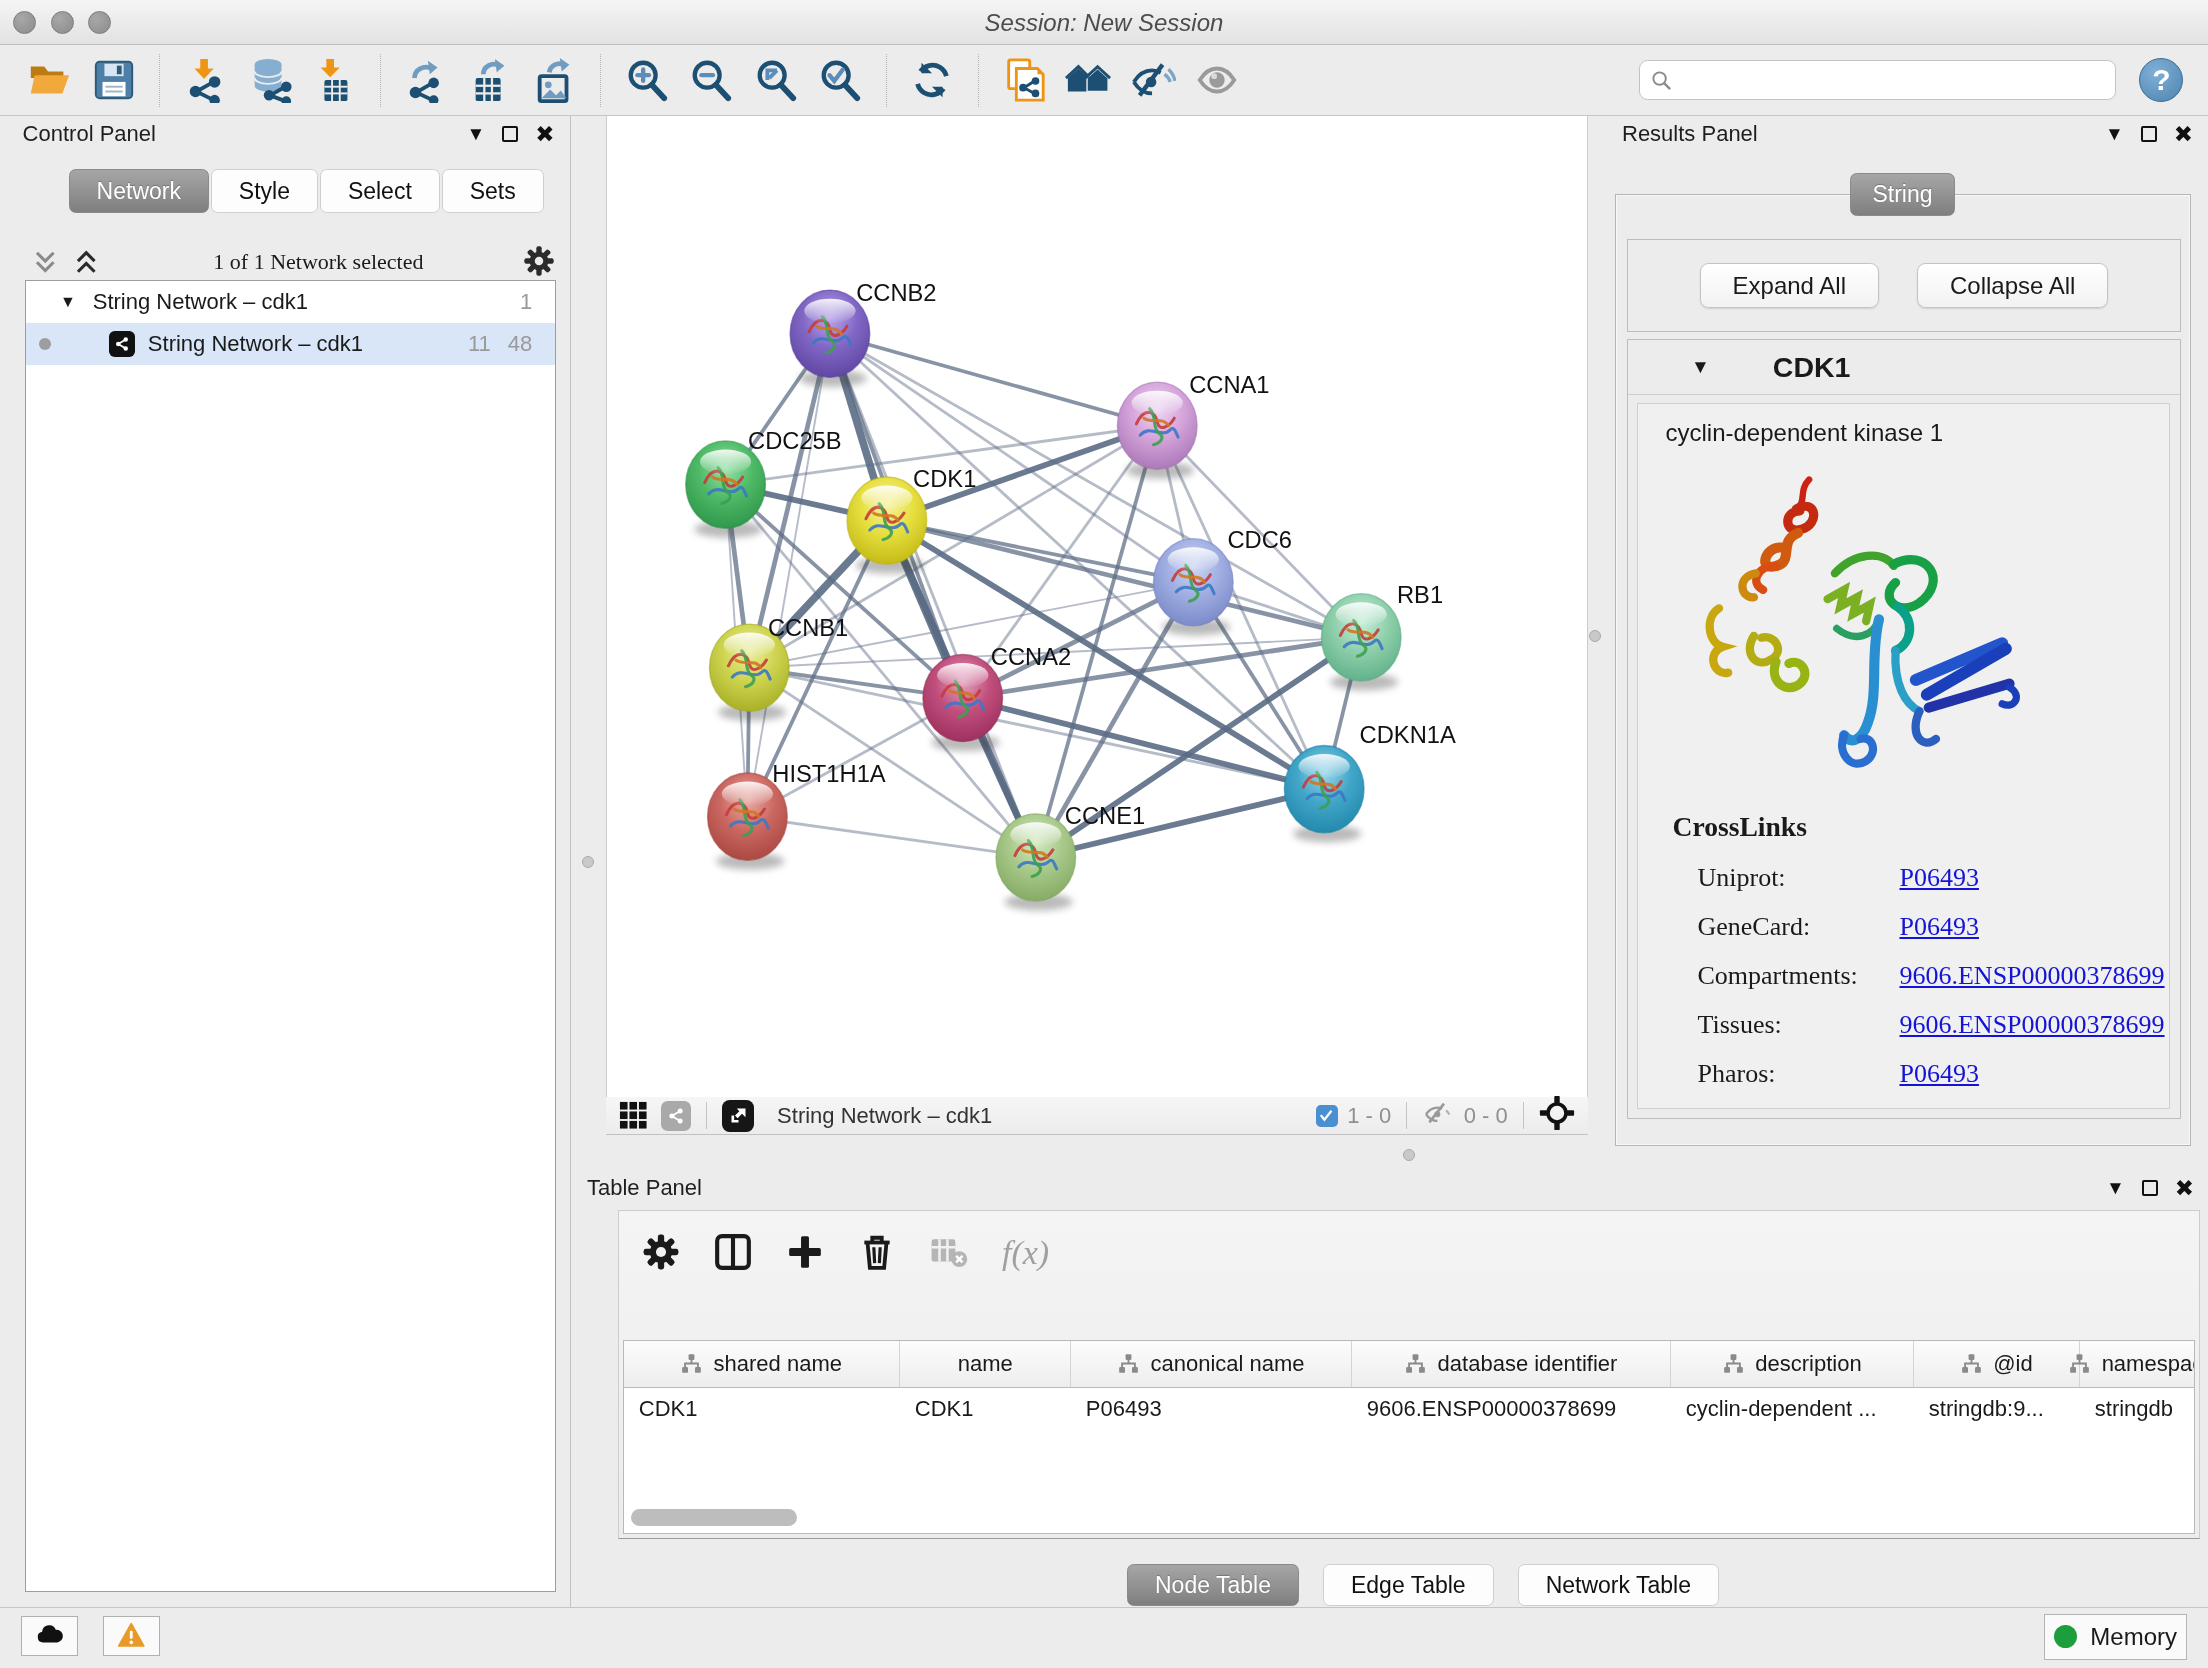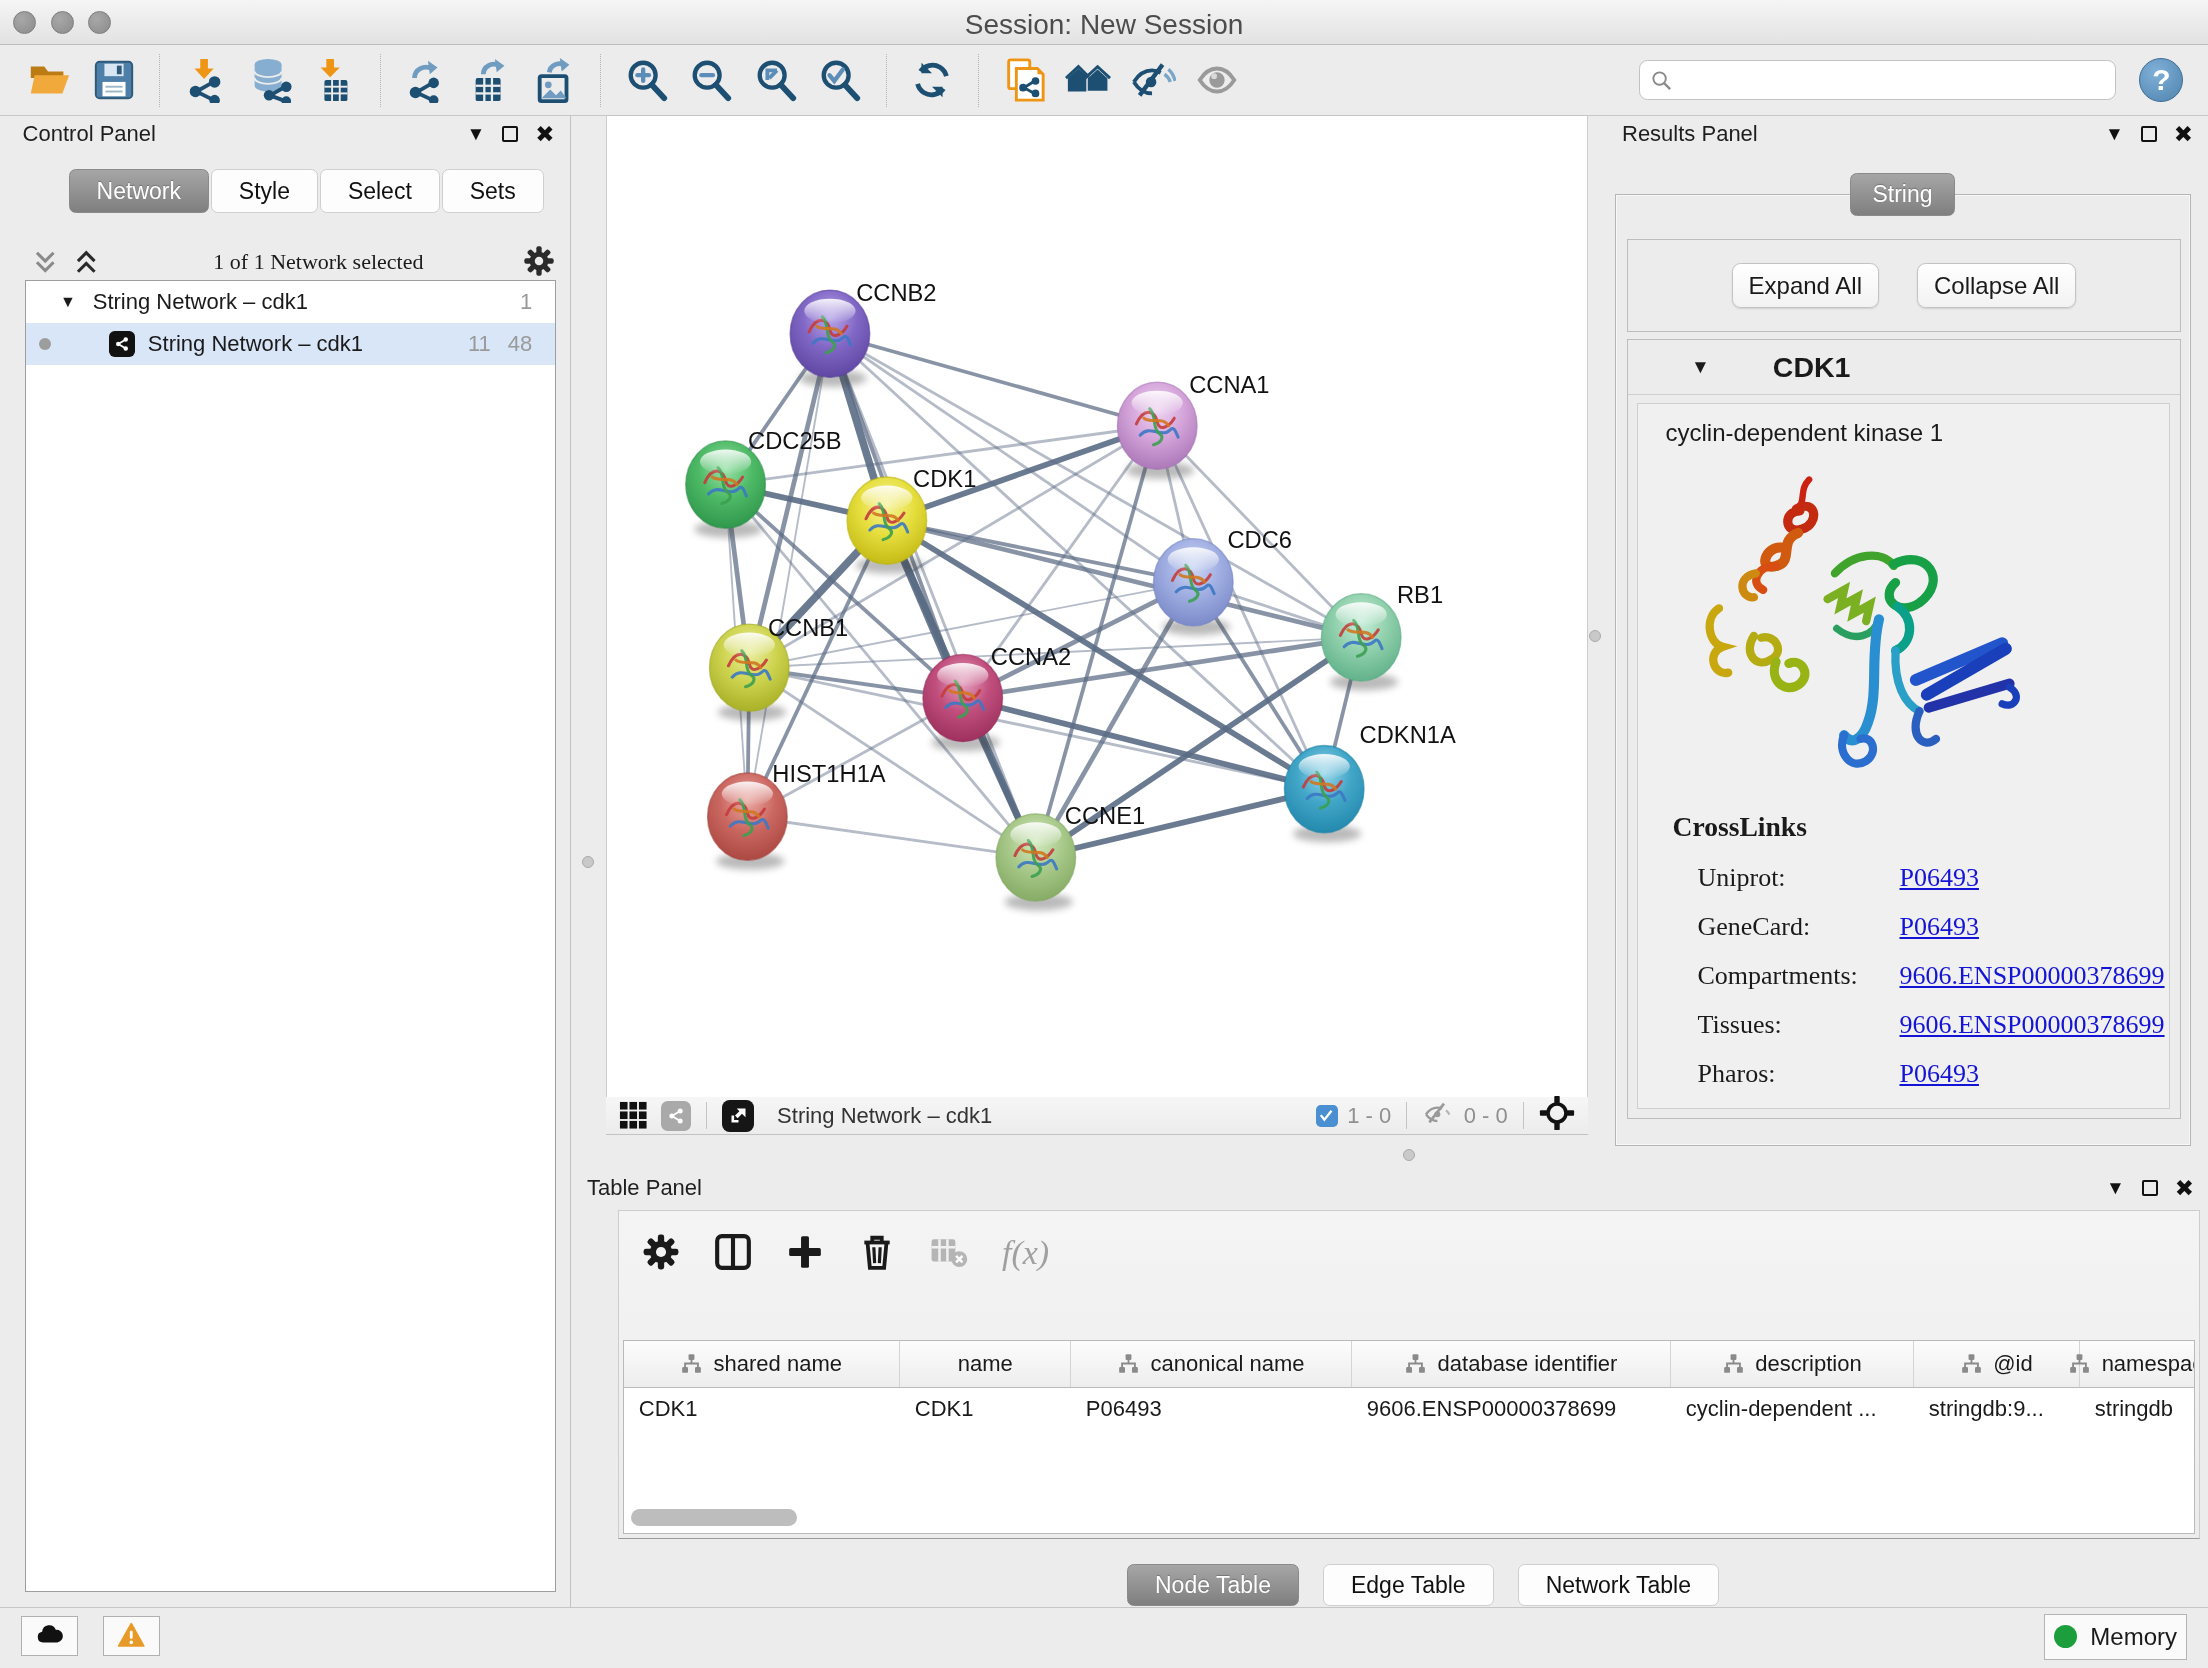--- a/index.html
+++ b/index.html
@@ -7,21 +7,21 @@
   body { font-family:"Liberation Sans","DejaVu Sans",sans-serif; background:#ececec; color:#1a1a1a; }
   .window { position:relative; width:2208px; height:1668px; background:#ececec; }
 
   
   .titlebar { position:absolute; left:0; top:0; width:100%; height:45px;
     background:linear-gradient(#f5f5f5,#e2e2e2); border-bottom:1px solid #bdbdbd; }
   .traffic { position:absolute; left:13.3px; top:10.5px; display:flex; gap:14.3px; }
   .traffic span { width:23px; height:23px; border-radius:50%;
     background:radial-gradient(circle at 35% 32%, #a8a8a8, #8b8b8b); border:1px solid #7d7d7d; }
   .win-title { position:absolute; left:0; right:0; top:8.6px; text-align:center;
-    font-size:28px; color:#4c4c4c; }
+    font-size:24px; color:#4c4c4c;font-style:italic; }
 
   
   .toolbar { position:absolute; left:0; top:45px; width:100%; height:71px; background:#ececec;
     border-bottom:1px solid #c6c6c6; display:flex; align-items:center; padding:0 17px; }
   .tbtn { width:53px; height:53px; display:flex; align-items:center; justify-content:center; margin:0 5.7px; }
   .tbtn svg { width:46px; height:46px; }
   .tsep { width:0; height:53px; border-left:1.9px dotted #b3b3b3; margin:0 13.3px; }
   .search-wrap { margin-left:auto; width:477px; height:40px; background:#fff; border:1.9px solid #c2c2c2;
     border-radius:8.6px; display:flex; align-items:center; padding:0 9.5px; }
   .search-wrap svg { width:23px; height:23px; margin-right:7.6px; flex:none; }
@@ -90,21 +90,21 @@
   .split-dot { position:absolute; width:12.4px; height:12.4px; border-radius:50%;
     background:#c9c9c9; border:1px solid #aaa; }
 
   
   .results-panel { position:absolute; left:1607px; top:116px; width:601px; height:1054px; background:#ececec; }
   .string-tab { position:absolute; left:243px; top:57px; width:105px; height:43px; z-index:3; }
   .rp-outer { position:absolute; left:7.6px; top:78px; width:576px; height:952px;
     border:1.9px solid #b5b5b5; box-shadow:inset 0 0 0 1px #f8f8f8; }
   .rp-expand-box { position:absolute; left:11.4px; top:44px; width:554px; height:93px;
     border:1.9px solid #bdbdbd; background:#ececec; display:flex; align-items:center; justify-content:center; gap:38px; }
-  .rp-btn { height:45px; padding:0 16px; background:linear-gradient(#ffffff,#f2f2f2); border:1px solid #c3c3c3;
+  .rp-btn { height:45px; padding:0 32px; background:linear-gradient(#ffffff,#f2f2f2); border:1px solid #c3c3c3;
     border-radius:8.6px; font-size:24px; display:flex; align-items:center; box-shadow:0 1px 1.9px rgba(0,0,0,.12); }
   .rp-cdk-box { position:absolute; left:11.4px; top:144px; width:554px; height:780px;
     border:1.9px solid #bdbdbd; background:#ececec; }
   .cdk-head { height:55px; display:flex; align-items:center; border-bottom:1px solid #cfcfcf; }
   .cdk-head .arrow { font-size:19px; margin-left:63px; }
   .cdk-head .pname { font-size:28.5px; font-weight:bold; margin-left:63px; }
   .cdk-card { position:absolute; left:9.5px; top:63px; right:9.5px; bottom:9.5px; background:#f0f0f0;
     border:1px solid #cfcfcf; }
   .cdk-desc { font-size:24px; margin:15px 0 0 27px; }
   .protein-fig { position:absolute; left:55px; top:59px; width:361px; height:331px; }

